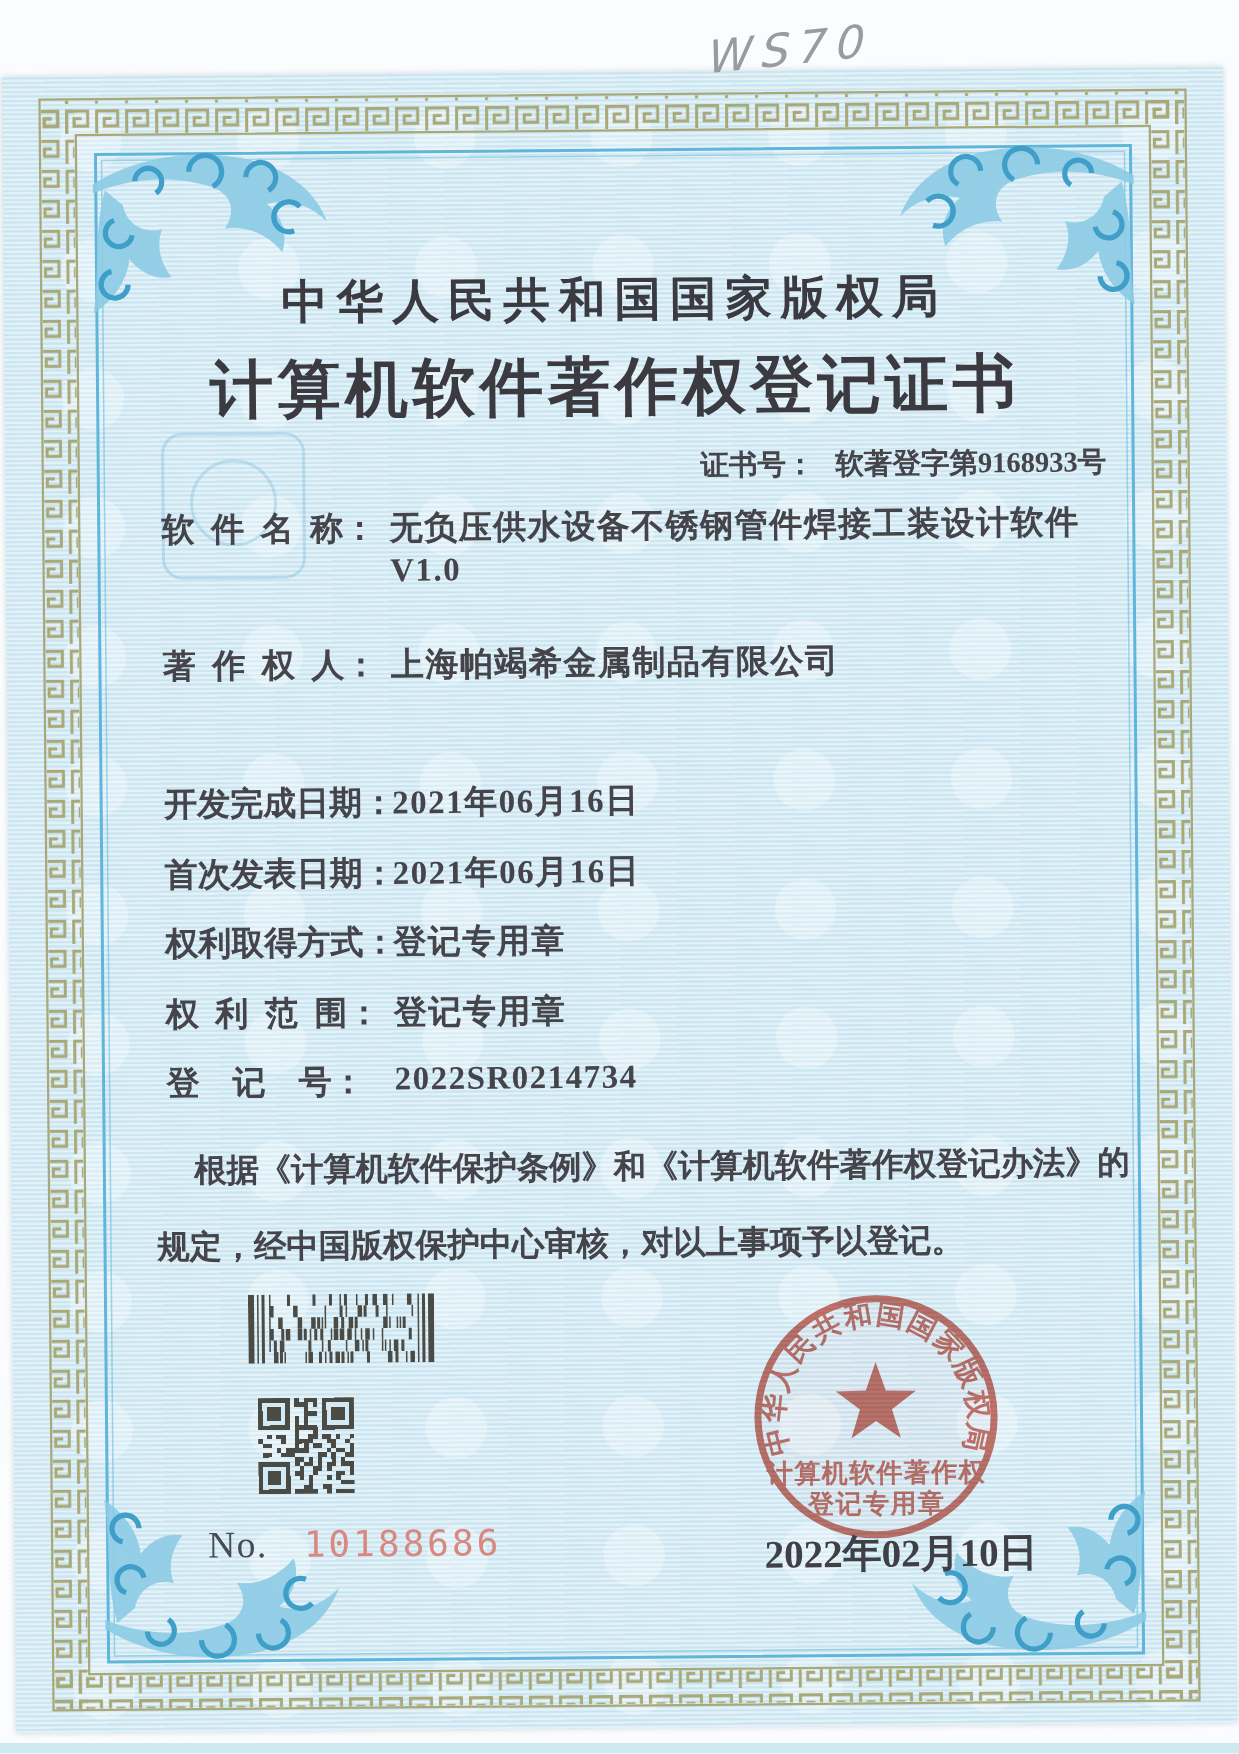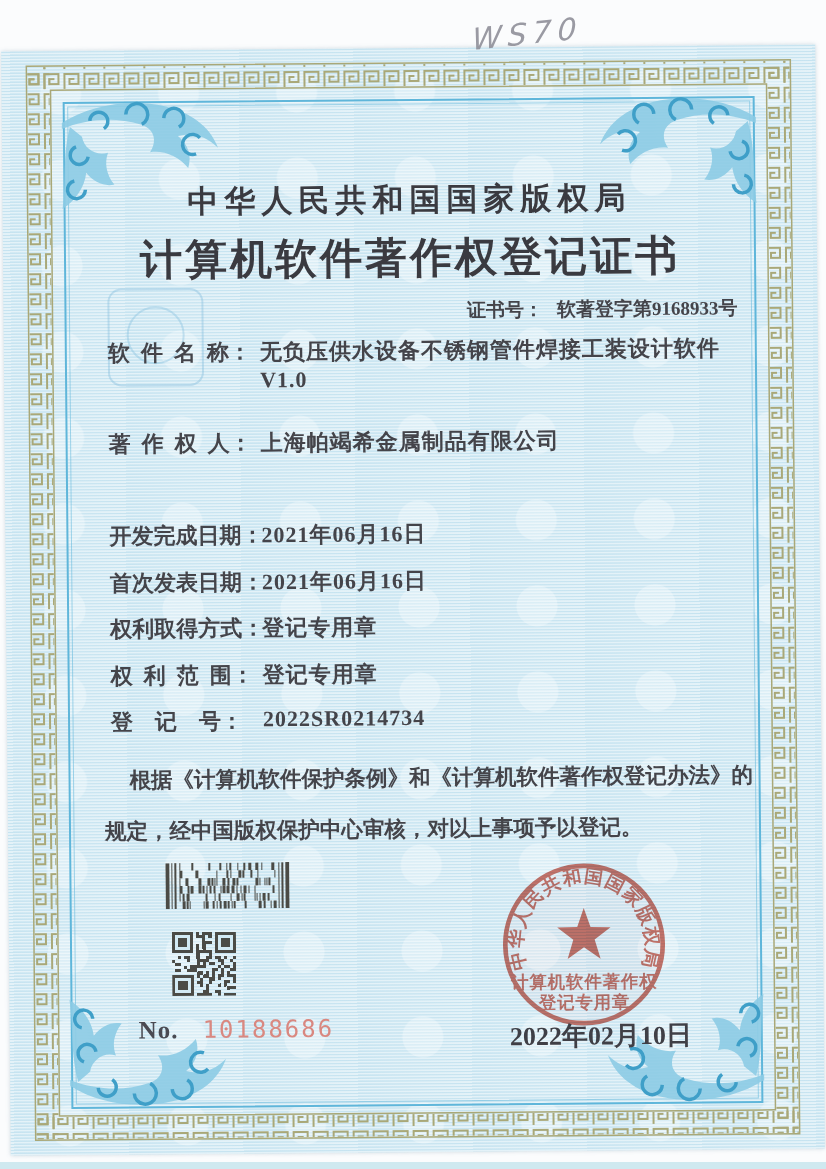--- a/index.html
+++ b/index.html
@@ -58,21 +58,21 @@
     font-size:21.5px; font-weight:700; color:#44444a; }
   .statement .ln1 { padding-left:25px; }
   .statement .ln2 { margin-top:22px; }
 
   
   .barcode { position:absolute; left:157px; top:813px; width:124px; height:46px; }
   .qr { position:absolute; left:163px; top:882px; width:64px; height:64px; }
 
   
   .serial { position:absolute; left:129px; top:966px; }
-  .serial .no { font-size:25px; font-weight:700; color:#4a4a52; letter-spacing:1px; }
+  .serial .no { font-size:25px; font-weight:400; color:#4a4a52; letter-spacing:1px; }
   .serial .num { font-family:"DejaVu Sans Mono",monospace; font-size:24px;
     color:#d98880; letter-spacing:2px; margin-left:24px; }
 
   
   .seal { position:absolute; left:486px; top:809px; width:178px; height:178px;
     mix-blend-mode:multiply; opacity:.92; }
   .issue-date { position:absolute; left:500px; top:972px; font-size:26px;
     font-weight:700; color:#3f3f46; z-index:2; }
 
   .page-edge { position:absolute; left:0; bottom:0; width:100%; height:7px;

